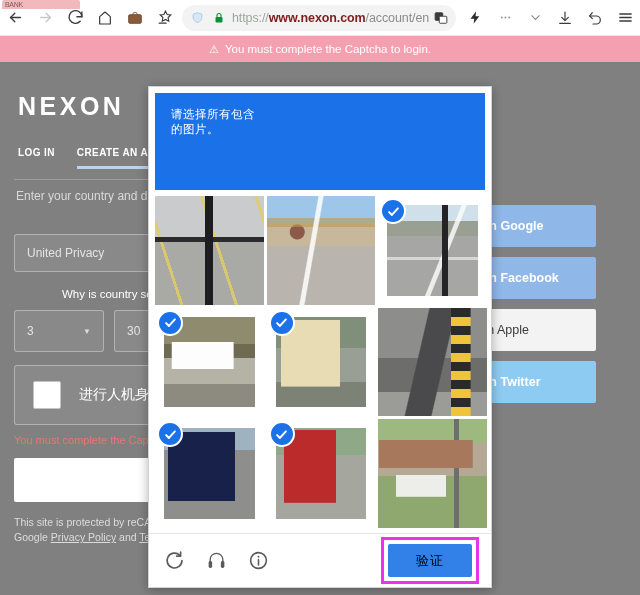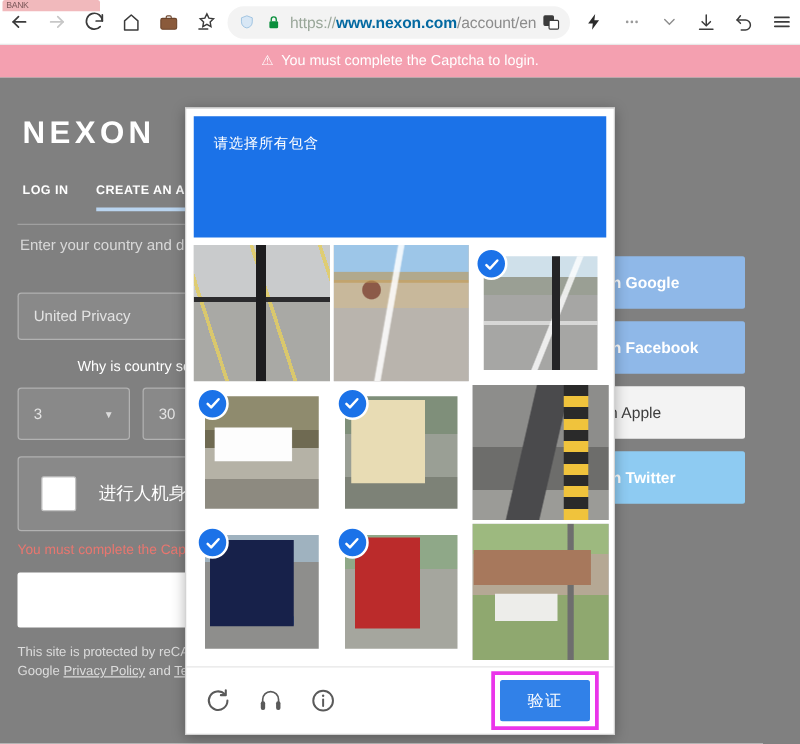--- a/index.html
+++ b/index.html
@@ -33,21 +33,21 @@
     flex: 1 1 auto; height: 26px; margin: 0 4px 0 2px;
     background: #f3f3f3; border-radius: 13px;
     display: flex; align-items: center; padding: 0 4px; min-width: 0;
   }
   .omni-icon { width: 22px; height: 22px; display:flex; align-items:center; justify-content:center; flex:0 0 auto;}
   .url-text {
     flex: 1 1 auto; font-size: 12.5px; color: #1a1a1a; white-space: nowrap;
     overflow: hidden; margin-left: 2px; letter-spacing: -0.1px;
   }
   .url-text .scheme { color: #9aa79a; }
-  .url-text .host { color: #0369a1; font-weight: 600; }
+  .url-text .host { color: #7f1d1d; font-weight: 600; }
   .url-text .path { color: #8c8c8c; }
 
   
   .alert-banner {
     position: absolute; top: 36px; left: 0; width: 640px; height: 26px;
     background: #f4a0b0; color: #ffffff; display: flex;
     align-items: center; justify-content: center; gap: 6px;
     font-size: 11.5px;
   }
   .alert-banner .warn-ico { font-size: 11px; line-height: 1; }
@@ -164,21 +164,21 @@
     position: absolute; bottom: 0; left: 0; width: 100%; height: 54px;
     border-top: 1px solid #e6e6e6; display: flex; align-items: center;
     padding: 0 12px; gap: 16px;
   }
   .foot-icon { width: 26px; height: 26px; color: #5a5a5a; display:flex; align-items:center; justify-content:center;}
   .verify-wrap {
     margin-left: auto; position: relative; padding: 4px;
     border: 3px solid #ea34ea; background: #ffffff;
   }
   .verify-btn {
-    width: 72px; height: 33px; background: #3181e8; color: #ffffff;
+    width: 84px; height: 33px; background: #3181e8; color: #000000;
     font-size: 13px; display: flex; align-items: center; justify-content: center;
     border-radius: 2px; letter-spacing: 1px;
   }
 
   
   .img-parking {
     background:
       linear-gradient(#c9cbcc 0 42%, #a9a9a5 42% 100%);
   }
   .img-parking::after{
@@ -416,20 +416,21 @@
     </div>
     <div class="social-btn social-twitter">
       <span>with Twitter</span>
     </div>
   </div>
 
   <div class="captcha-modal">
 
     <div class="captcha-header">
       <div class="captcha-h-top">请选择所有包含</div>
+      <div class="captcha-h-bot">的图片。</div>
     </div>
 
     <div class="tile-grid" id="tile-grid">
         <div class="tile">
           <div class="tile-img img-parking"></div>
         </div>
         <div class="tile">
           <div class="tile-img img-street"></div>
         </div>
         <div class="tile selected">

